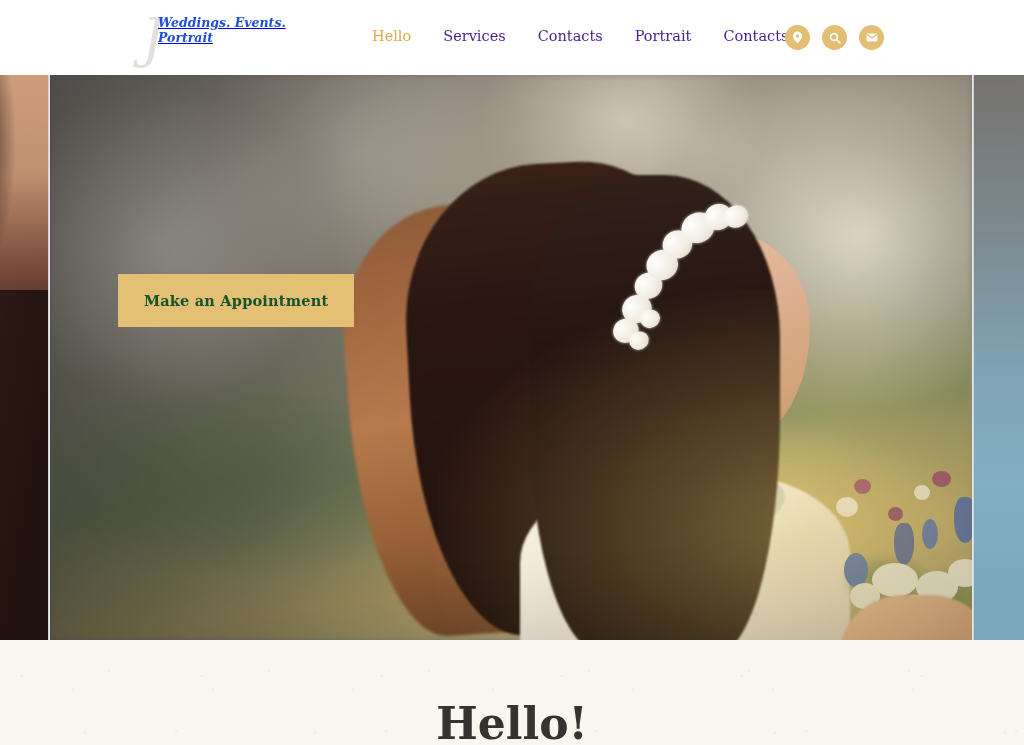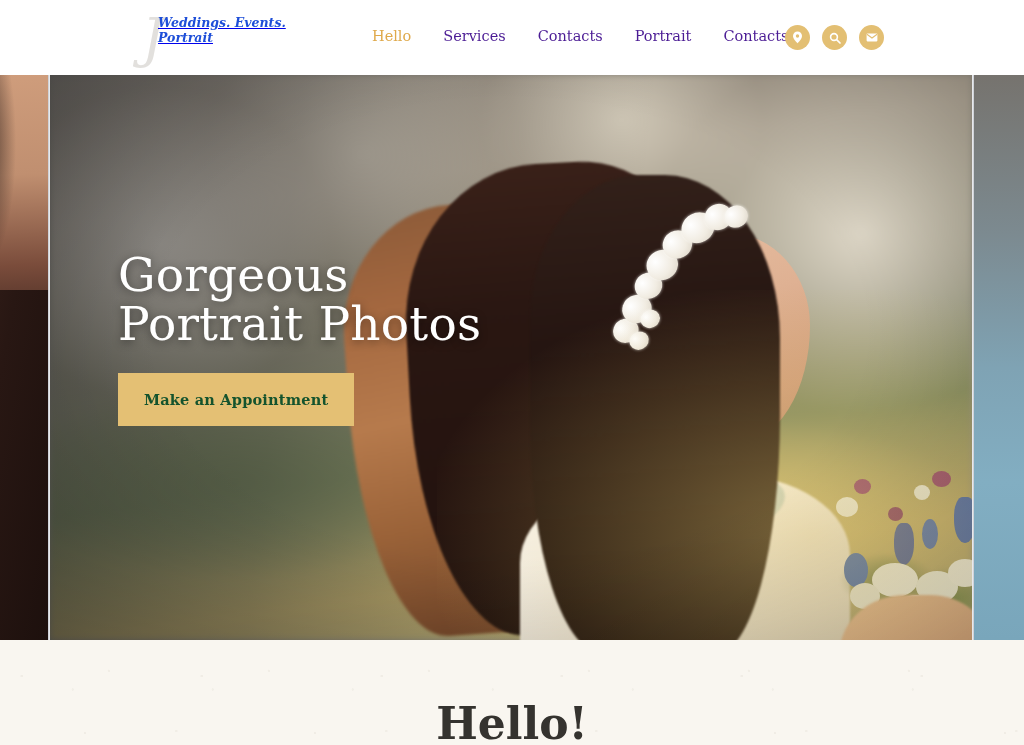--- a/index.html
+++ b/index.html
@@ -456,23 +456,19 @@
     </div>
   </div>
 
   <div class="slide slide-next">
     <div class="slide-img">
       <div class="next-art"></div>
     </div>
   </div>
 
   <div class="hero-caption">
-    <h1 class="hero-title">
-      <span>Gorgeous</span>
-      <span>Portrait Photos</span>
-    </h1>
     <button class="hero-cta">Make an Appointment</button>
   </div>
 </section>
 
 <section class="hello-section">
   <h2 class="hello-title">Hello!</h2>
 </section>
 
 </body></html>

